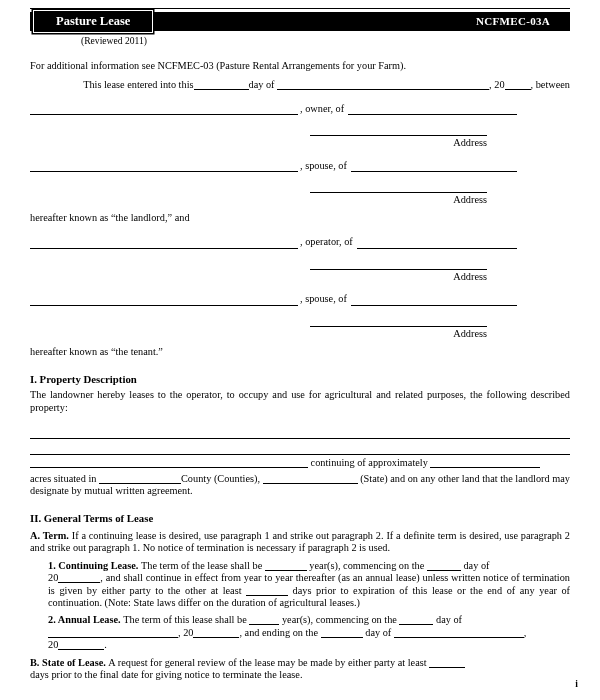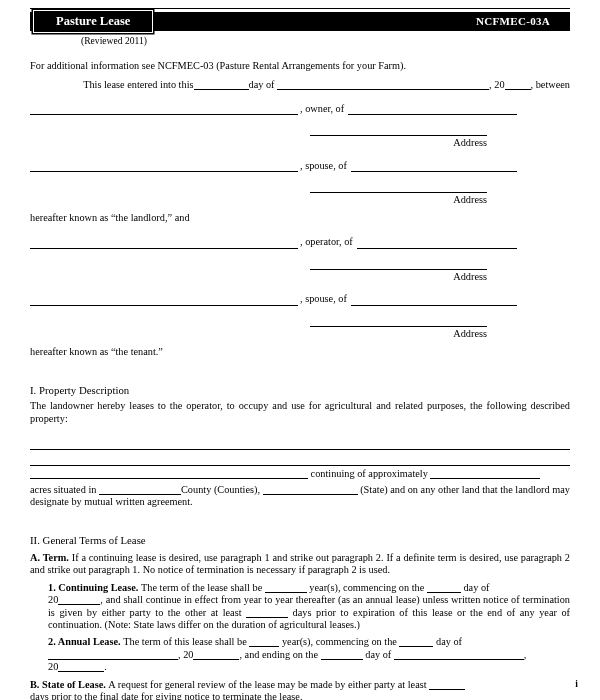--- a/index.html
+++ b/index.html
@@ -27,21 +27,21 @@
   .lease-line{margin-top:6px;text-align:right;}
   .blank{display:inline-block;border-bottom:1px solid #000;height:9px;vertical-align:-2px;}
   .party-row{display:flex;align-items:flex-end;margin-top:10px;margin-right:53px;}
   .pblank-l{width:268px;height:13px;border-bottom:1px solid #000;}
   .plabel{white-space:pre;padding:0 4px 0 2px;}
   .pblank-r{flex:1;height:13px;border-bottom:1px solid #000;}
   .addr-col{margin-left:280px;width:177px;margin-top:8px;}
   .addr-blank{height:12px;border-bottom:1px solid #000;}
   .addr-label{text-align:right;line-height:11px;padding-top:1px;}
   .hereafter{margin-top:7px;}
-  .sec-heading{margin-top:26px;font-weight:normal;font-size:10.8px;}
+  .sec-heading{margin-top:15px;font-weight:bold;font-size:10.8px;}
   .sec-body{margin-top:4px;text-align:justify;}
   .full-blank{border-bottom:1px solid #000;height:13px;}
   .full-blank.second{height:15px;}
   .consisting{margin-top:2px;}
   .acres{margin-top:3px;text-align:justify;}
   .para{margin-top:5px;text-align:justify;}
   .indent{margin-left:18px;font-family:Liberation Serif, serif;}
   .seg-bold{font-weight:bold;}
   .page-num{position:absolute;right:22px;bottom:10px;font-size:9.5px;font-weight:bold;}
 </style>

